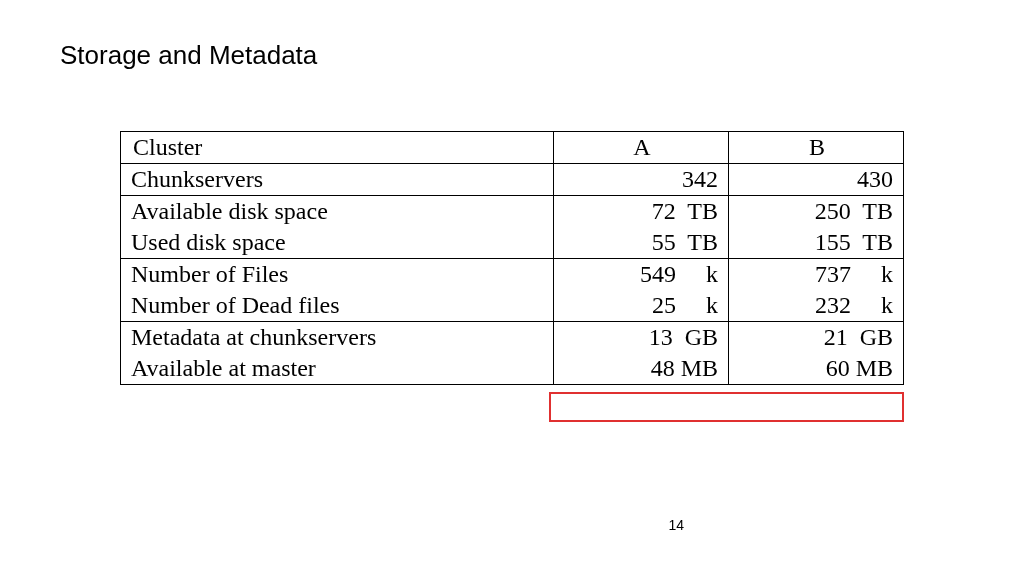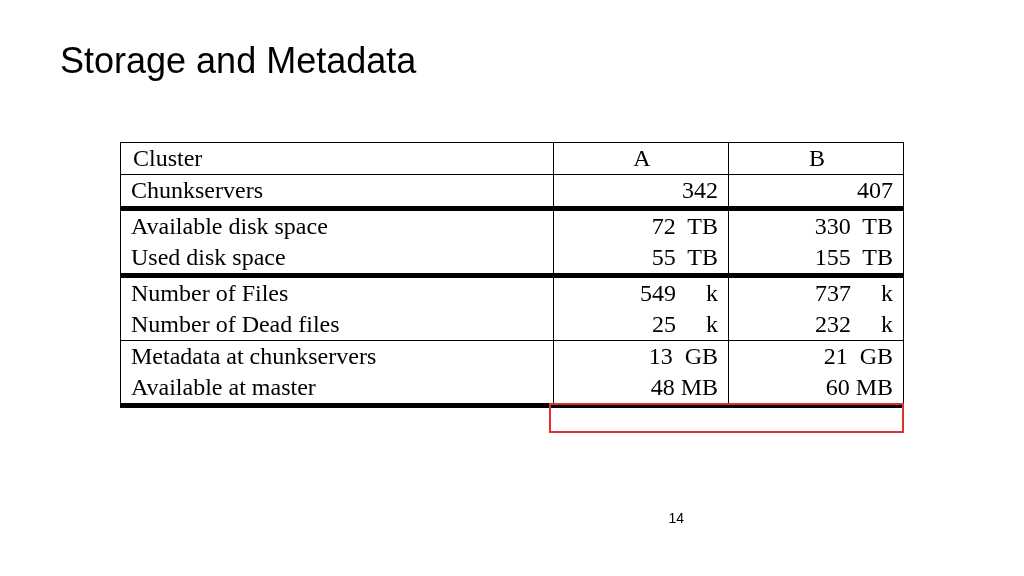--- a/index.html
+++ b/index.html
@@ -5,21 +5,21 @@
     * { margin: 0; padding: 0; box-sizing: border-box; }
     body {
       width: 1024px;
       height: 576px;
       background: #fff;
       font-family: Arial, Helvetica, sans-serif;
       position: relative;
       padding: 40px 60px;
     }
     .title {
-      font-size: 36px;
+      font-size: 26px;
       font-weight: 400;
       color: #000;
       margin-bottom: 60px;
     }
     .table-container {
       margin-left: 60px;
       margin-right: 60px;
       position: relative;
     }
     table {
@@ -43,34 +43,34 @@
       white-space: pre;
     }
     .header-row th {
       border-bottom: 1px solid #000;
       padding-left: 12px;
     }
     .section-top td, .section-top th {
       border-top: 1px solid #000;
     }
     .section-bottom td, .section-bottom th {
-      border-bottom: 5px solid #000000;
+      border-bottom: 1px solid #000000;
     }
     .section-inner td, .section-inner th {
       border-top: none;
       border-bottom: none;
     }
     .highlight-box {
       position: absolute;
       border: 2px solid #e03030;
       pointer-events: none;
     }
     .page-num {
       position: absolute;
-      bottom: 50px;
+      bottom: 43px;
       right: 340px;
       font-size: 14px;
       color: #000;
     }
   </style>
 </head>
 <body>
 
 <h1 class="title">Storage and Metadata</h1>
 
@@ -78,26 +78,26 @@
   <table>
     <tbody>
         <tr class="header-row">
       <th>Cluster</th>
       <th class="col-a">A</th>
       <th class="col-b">B</th>
     </tr>
     <tr class="section-top section-bottom">
       <td>Chunkservers</td>
       <td class="val">342</td>
-      <td class="val">407</td>
+      <td class="val">430</td>
     </tr>
     <tr class="section-inner section-top">
       <td style="border-bottom:none">Available disk space</td>
       <td class="val" style="border-bottom:none">72  TB</td>
-      <td class="val" style="border-bottom:none">330  TB</td>
+      <td class="val" style="border-bottom:none">250  TB</td>
     </tr>
     <tr class="section-bottom">
       <td style="border-top:none">Used disk space</td>
       <td class="val" style="border-top:none">55  TB</td>
       <td class="val" style="border-top:none">155  TB</td>
     </tr>
     <tr class="section-top">
       <td style="border-bottom:none">Number of Files</td>
       <td class="val" style="border-bottom:none">549     k</td>
       <td class="val" style="border-bottom:none">737     k</td>

